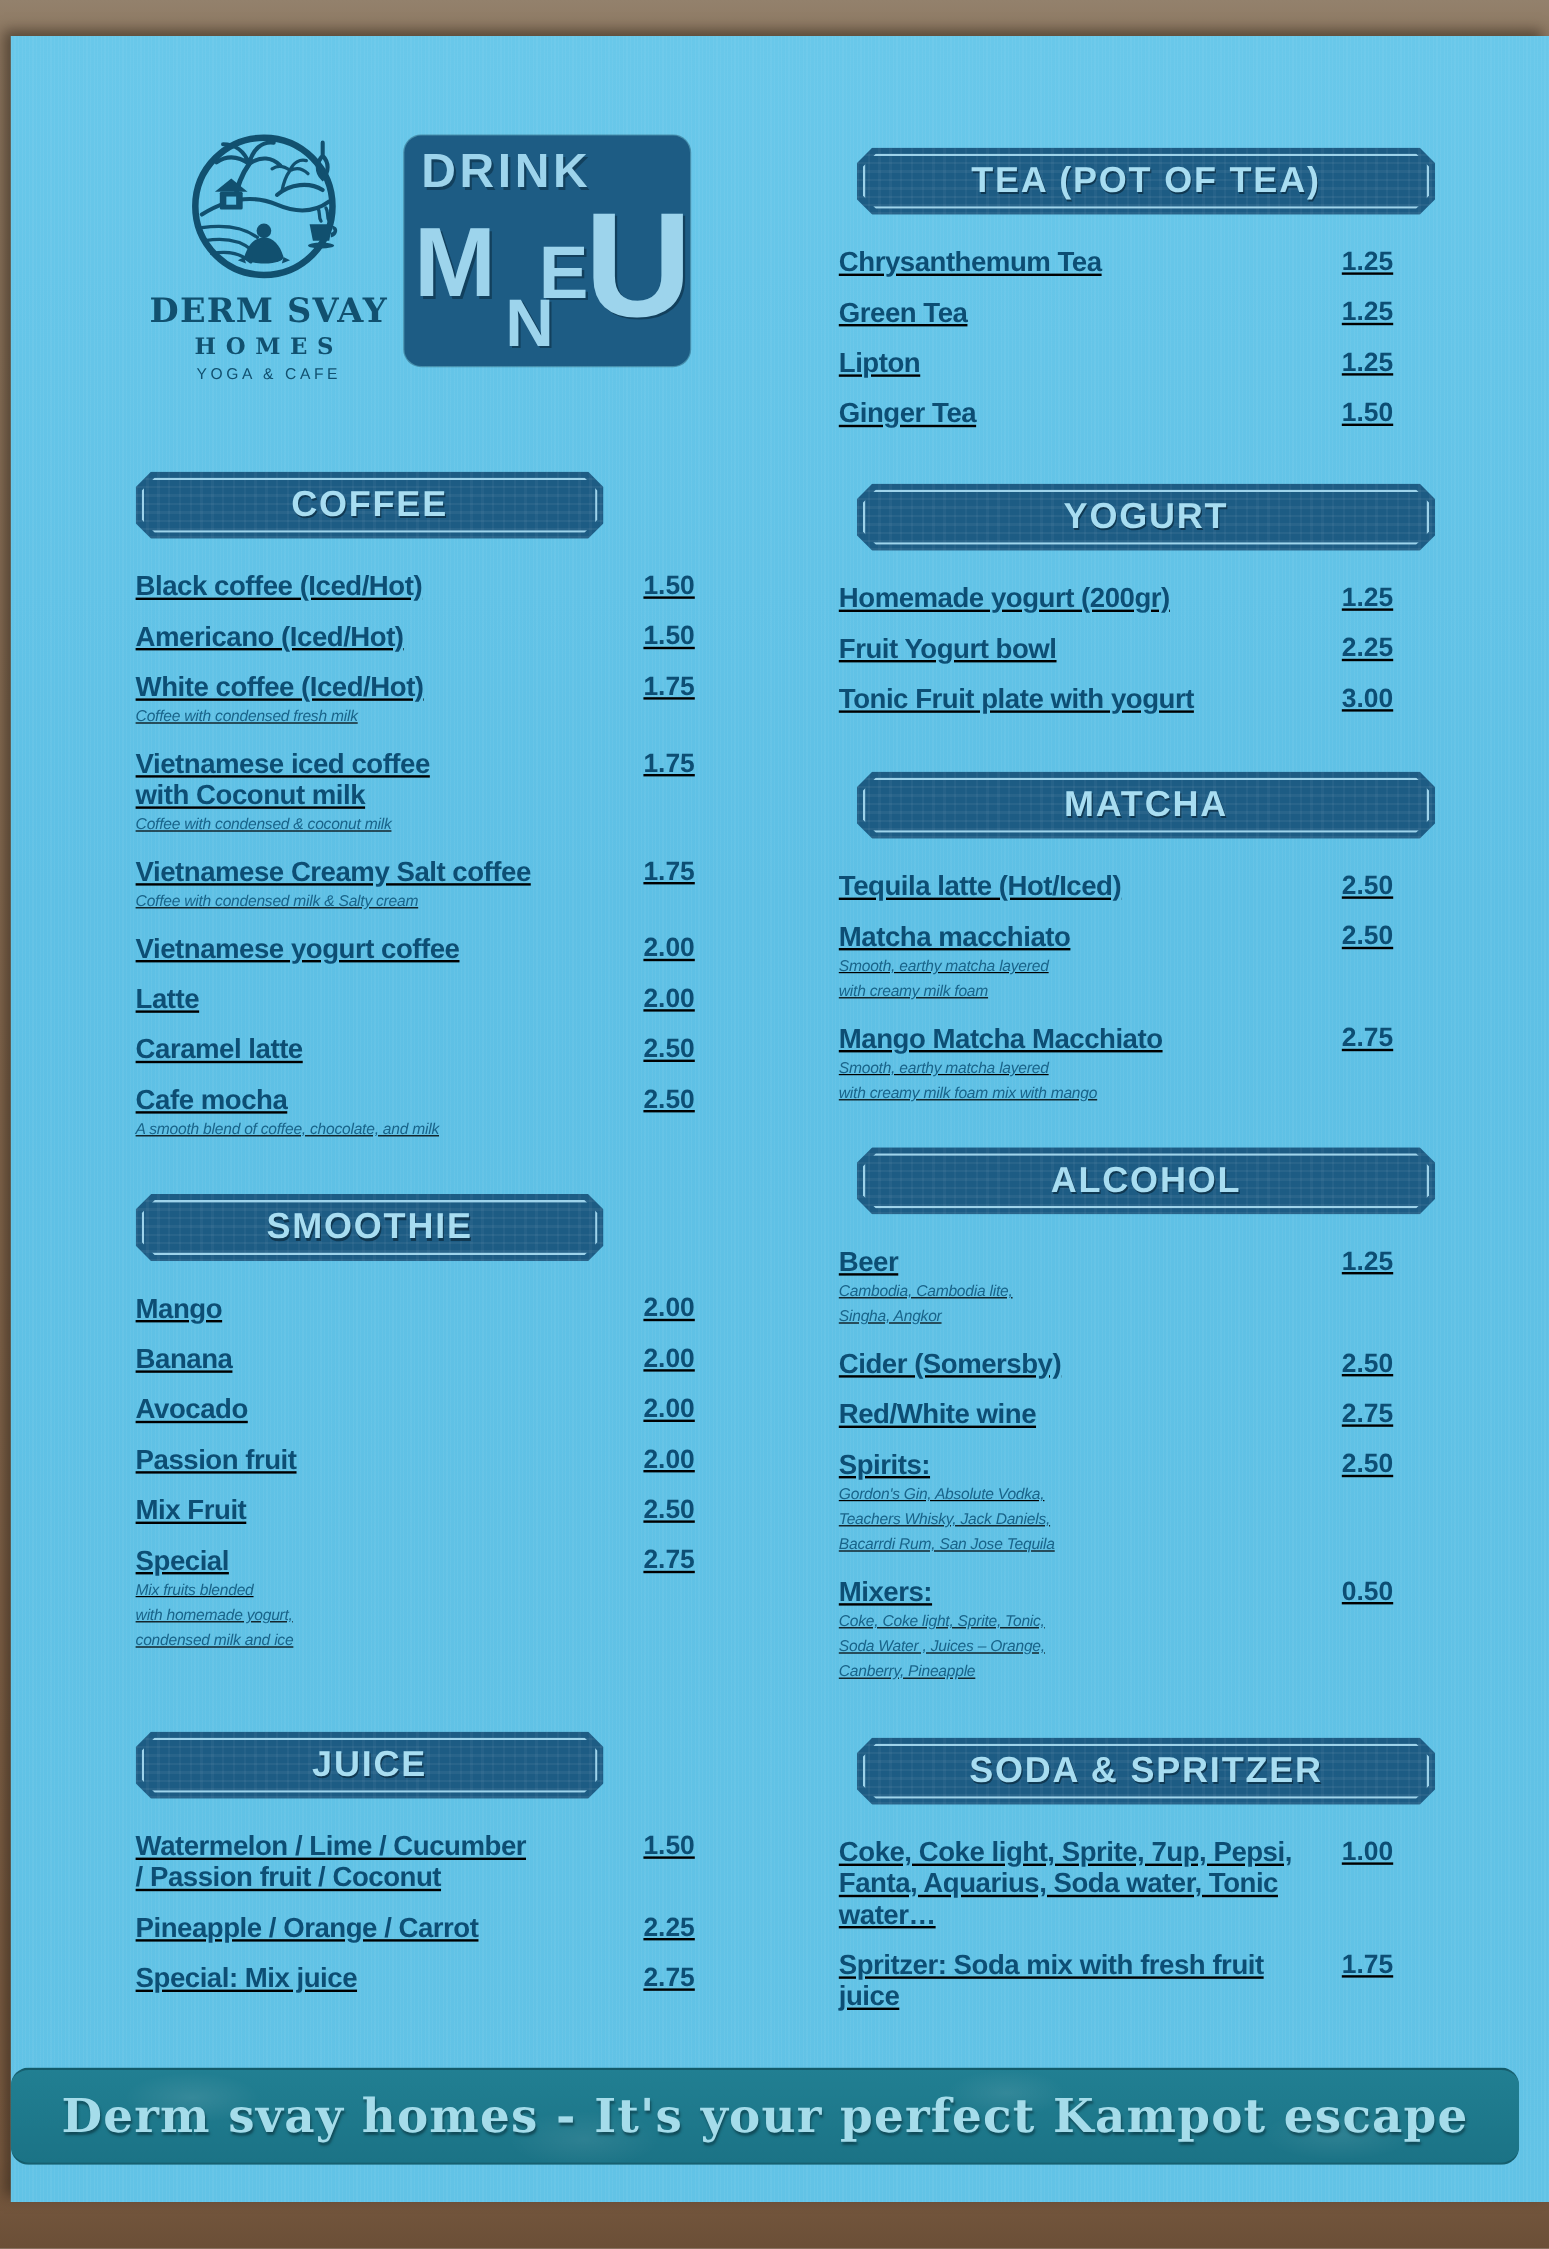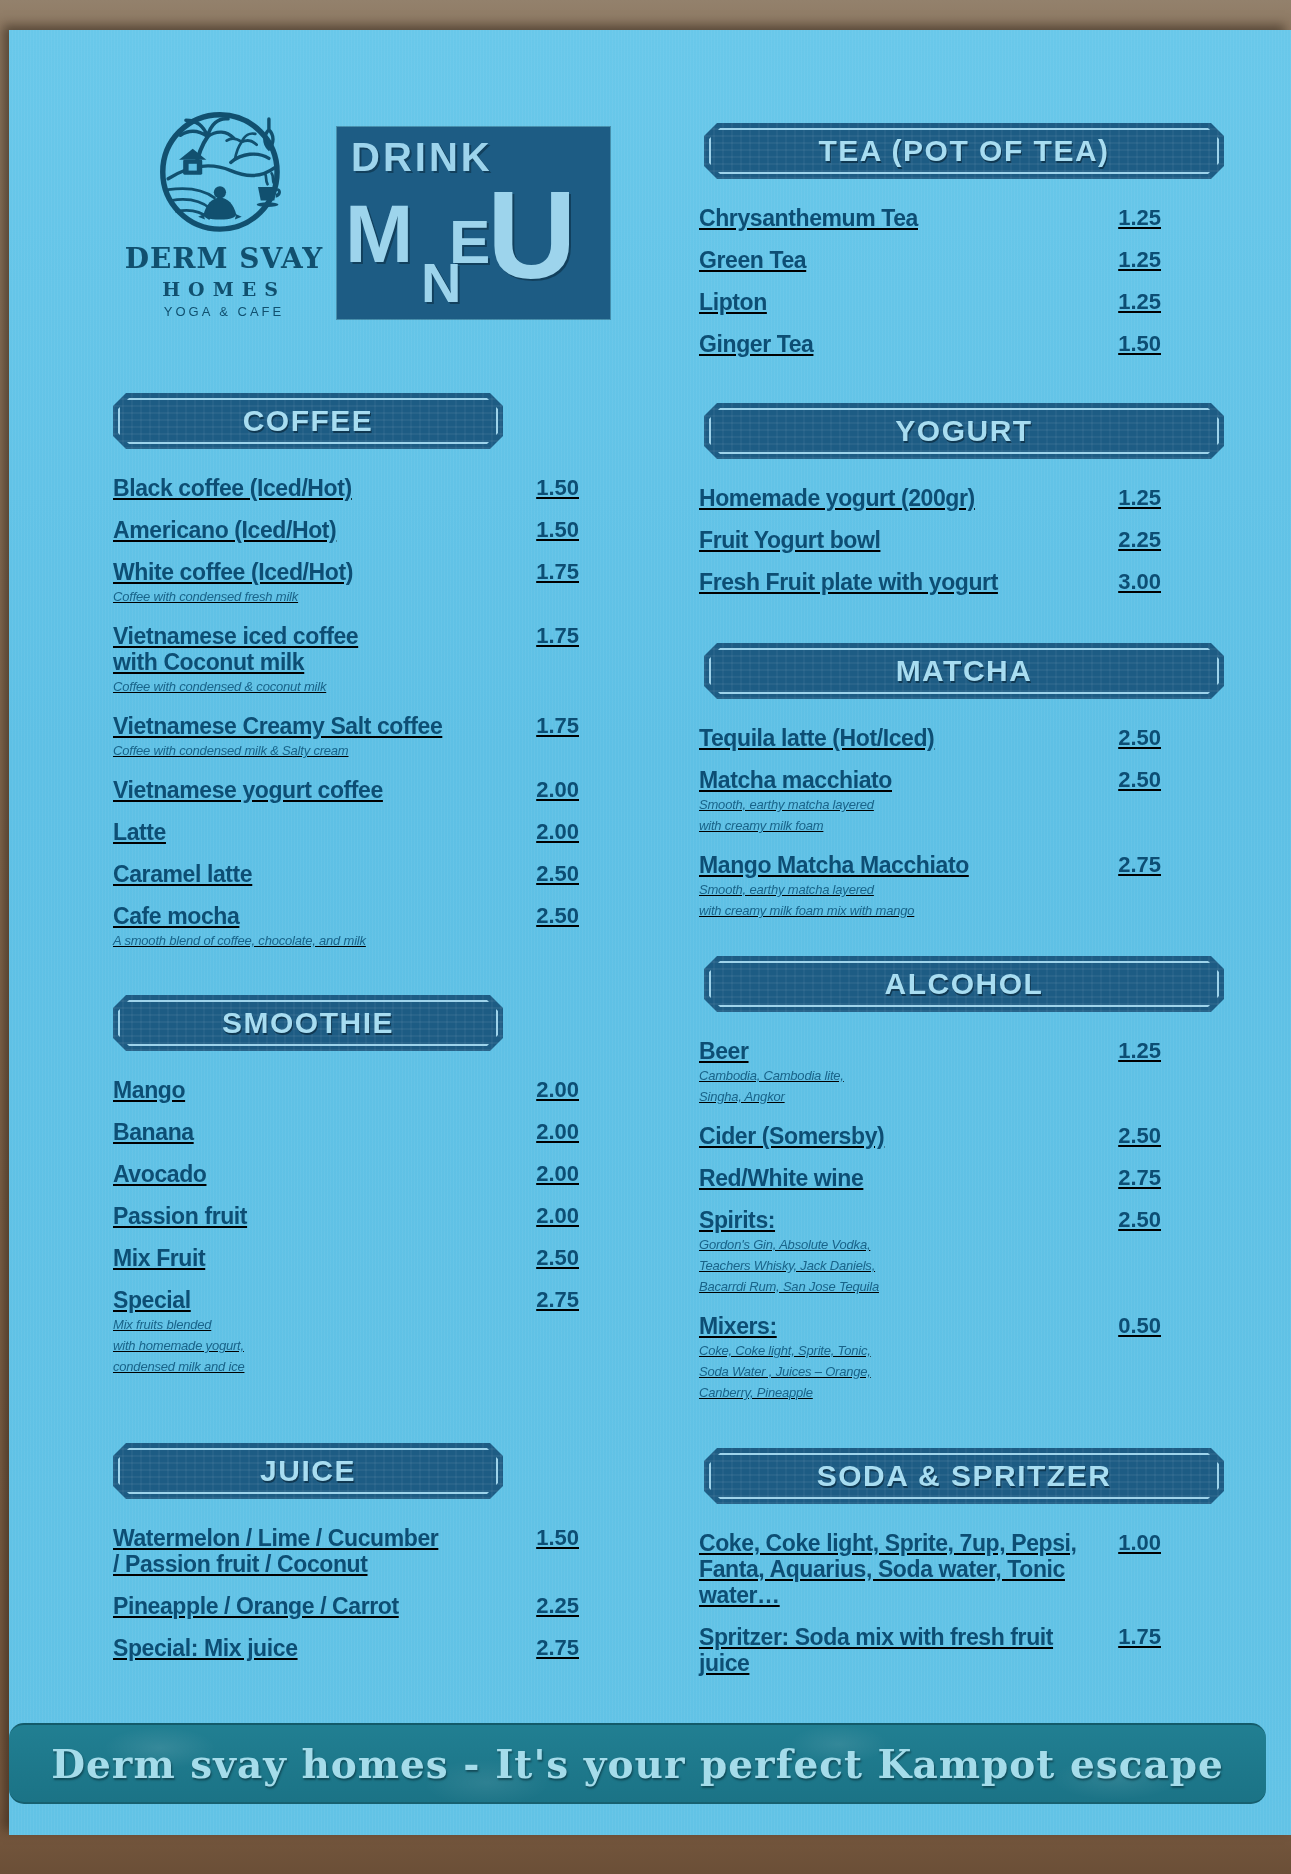--- a/index.html
+++ b/index.html
@@ -17,42 +17,42 @@
     content:"";position:absolute;inset:0;pointer-events:none;
     background:repeating-linear-gradient(90deg,rgba(255,255,255,.045) 0 1px,transparent 1px 3px);
   }
   
   .brand{position:absolute;left:95px;top:78px;width:240px;text-align:center;color:#11506f;}
   .brand svg{display:block;margin:0 auto;}
   .brand-name{font-family:"DejaVu Serif",serif;font-weight:bold;font-size:28px;letter-spacing:1px;margin-top:2px;}
   .brand-sub{font-family:"DejaVu Serif",serif;font-weight:bold;font-size:19px;letter-spacing:8px;margin-top:3px;}
   .brand-tag{font-size:13px;font-weight:normal;letter-spacing:3px;margin-top:4px;}
   
-  .dm-box{position:absolute;left:328px;top:97px;width:238px;height:192px;background:#1d5c84;border-radius:0;
-    box-shadow:0 0 0 1px rgba(10,40,60,.35);padding-left:35px;}
+  .dm-box{position:absolute;left:328px;top:83px;width:238px;height:192px;background:#1d5c84;border-radius:14px;
+    box-shadow:0 0 0 1px rgba(10,40,60,.35);}
   .dm-box span{position:absolute;color:#9dd4ec;font-weight:bold;line-height:1;
     text-shadow:2px 2px 0 rgba(10,42,62,.55);}
   .dm-word{top:10px;left:14px;font-size:40px;letter-spacing:3px;}
   .dm-m{top:66px;left:8px;font-size:82px;}
   .dm-e{top:84px;left:112px;font-size:62px;}
   .dm-n{top:128px;left:84px;font-size:56px;}
   .dm-u{top:46px;left:150px;font-size:124px;}
   
   .section{position:absolute;}
   .col-l{left:104px;width:466px;}
   .col-r{left:681px;width:471px;}
   .banner{
     position:relative;height:56px;background:#1d5c84;
     background-image:repeating-linear-gradient(0deg,rgba(255,255,255,.05) 0 2px,transparent 2px 7px),
                      repeating-linear-gradient(90deg,rgba(255,255,255,.04) 0 2px,transparent 2px 9px);
     clip-path:polygon(13px 0,calc(100% - 13px) 0,100% 13px,100% calc(100% - 13px),calc(100% - 13px) 100%,13px 100%,0 calc(100% - 13px),0 13px);
     display:flex;align-items:center;justify-content:center;
   }
   .col-l .banner{width:390px;}
-  .col-r .banner{width:520px;margin-left:14px;}
+  .col-r .banner{width:482px;margin-left:24px;}
   .banner::before{
     content:"";position:absolute;inset:5px;border:2px solid #9ed3ea;
     clip-path:polygon(11px 0,calc(100% - 11px) 0,100% 11px,100% calc(100% - 11px),calc(100% - 11px) 100%,11px 100%,0 calc(100% - 11px),0 11px);
   }
   .banner-title{
     color:#a8ddf1;font-size:30px;font-weight:bold;letter-spacing:1.5px;
     text-shadow:1px 2px 0 rgba(12,48,70,.8);position:relative;z-index:2;
   }
   .items{margin-top:26px;}
   .col-r .items{margin-left:9px;}
@@ -280,21 +280,21 @@
         <div class="item">
           <div class="item-main">
             <div class="item-name">Fruit Yogurt bowl</div>
 
           </div>
           <div class="item-price">2.25</div>
         </div>
 
         <div class="item">
           <div class="item-main">
-            <div class="item-name">Fresh Fruit plate with yogurt</div>
+            <div class="item-name">Tonic Fruit plate with yogurt</div>
 
           </div>
           <div class="item-price">3.00</div>
         </div>
       </div>
   </div>
 
   <div class="section col-r" style="top:613px;">
     <div class="banner">
       <span class="banner-title">MATCHA</span>

